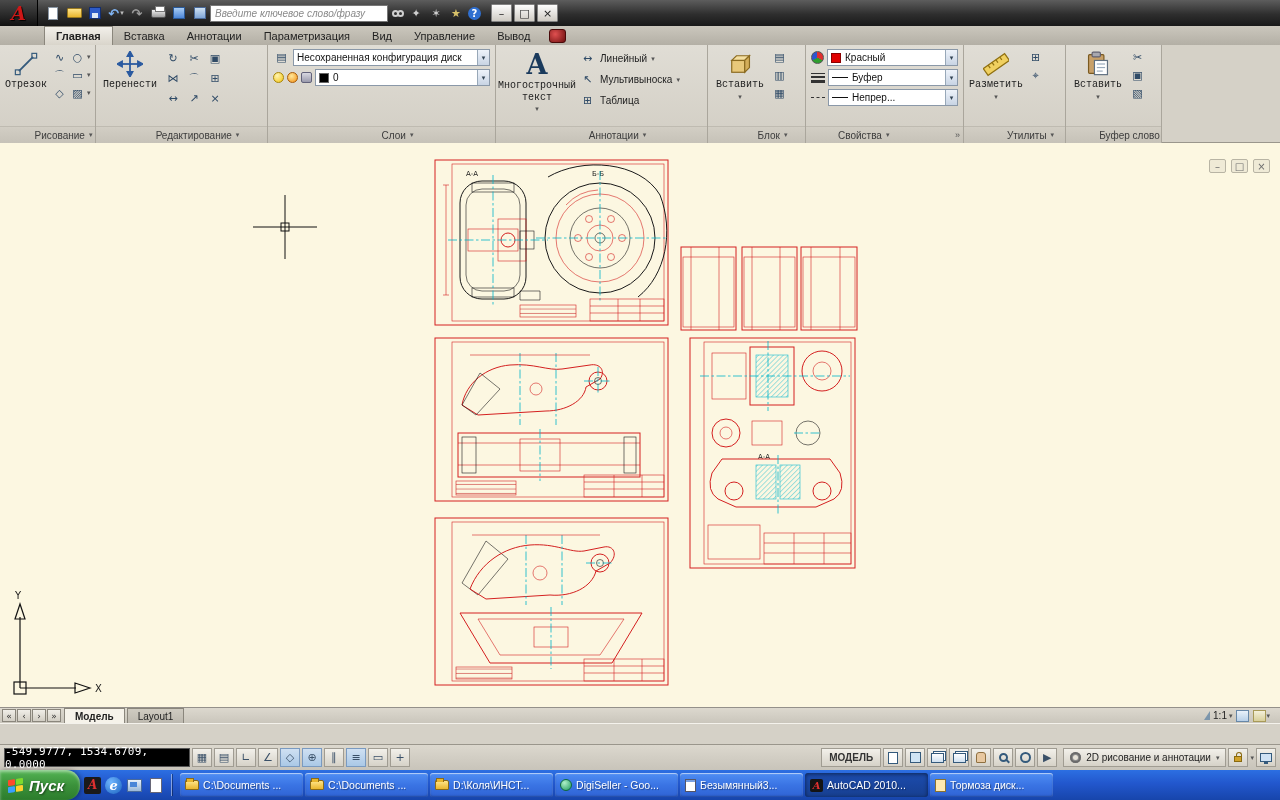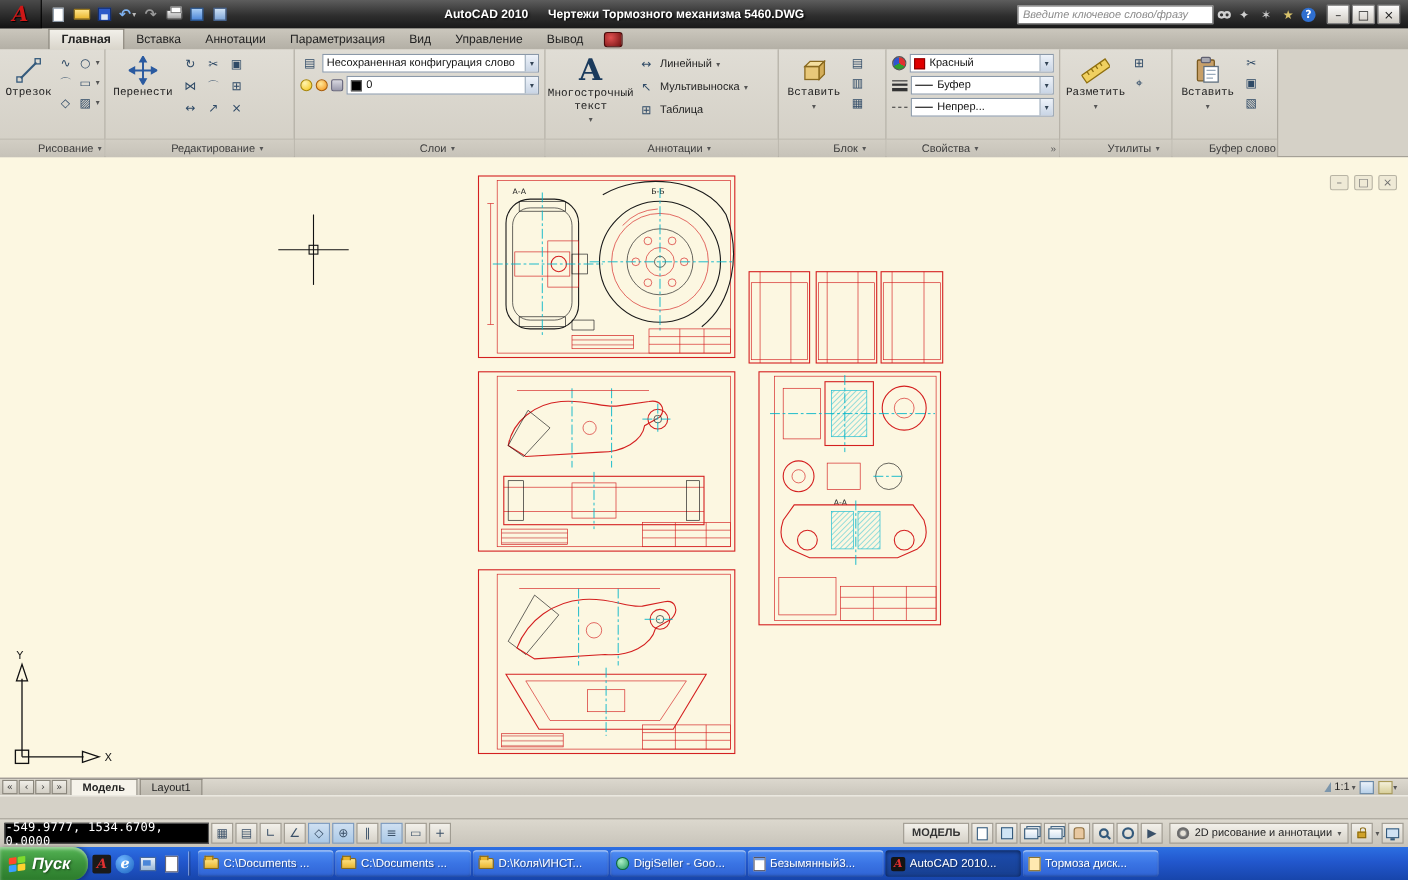--- a/index.html
+++ b/index.html
@@ -189,23 +189,20 @@
     <div class="qi">
         <span class="s-print"></span>
       </div>
     <div class="qi">
         <span class="s-blue"></span>
       </div>
     <div class="qi">
         <span class="s-blue2"></span>
       </div>
   </div>
-  <div class="title-text">
-    <span class="app">AutoCAD 2010</span><span>Чертежи Тормозного механизма 5460.DWG</span>
-  </div>
   <div class="infocenter">
     <input class="search-box" placeholder="Введите ключевое слово/фразу" style="">
     <span class="binoc">
         <i></i>
         <i></i>
       </span>
     <span class="tbic">✦</span>
     <span class="tbic">✶</span>
     <span class="tbic star">★</span>
     <span class="tbic help">?</span>
@@ -293,21 +290,21 @@
         <span>Редактирование</span>
         <span class="mc">▾</span>
       </div>
   </div>
 
   <div class="panel" style="width:228px">
     <div class="pbody vert">
       <div class="lrow">
         <span class="mini">▤</span>
         <div class="combo grow">
-          <span class="cval">Несохраненная конфигурация слово</span>
+          <span class="cval">Несохраненная конфигурация диск</span>
           <span class="arrow">▾</span>
         </div>
       </div>
       <div class="lrow">
         <span class="dot bulb"></span>
         <span class="dot sun"></span>
         <span class="dot lockish"></span>
         <div class="combo grow">
           <span class="sw-black"></span>
           <span class="cval">0</span>

